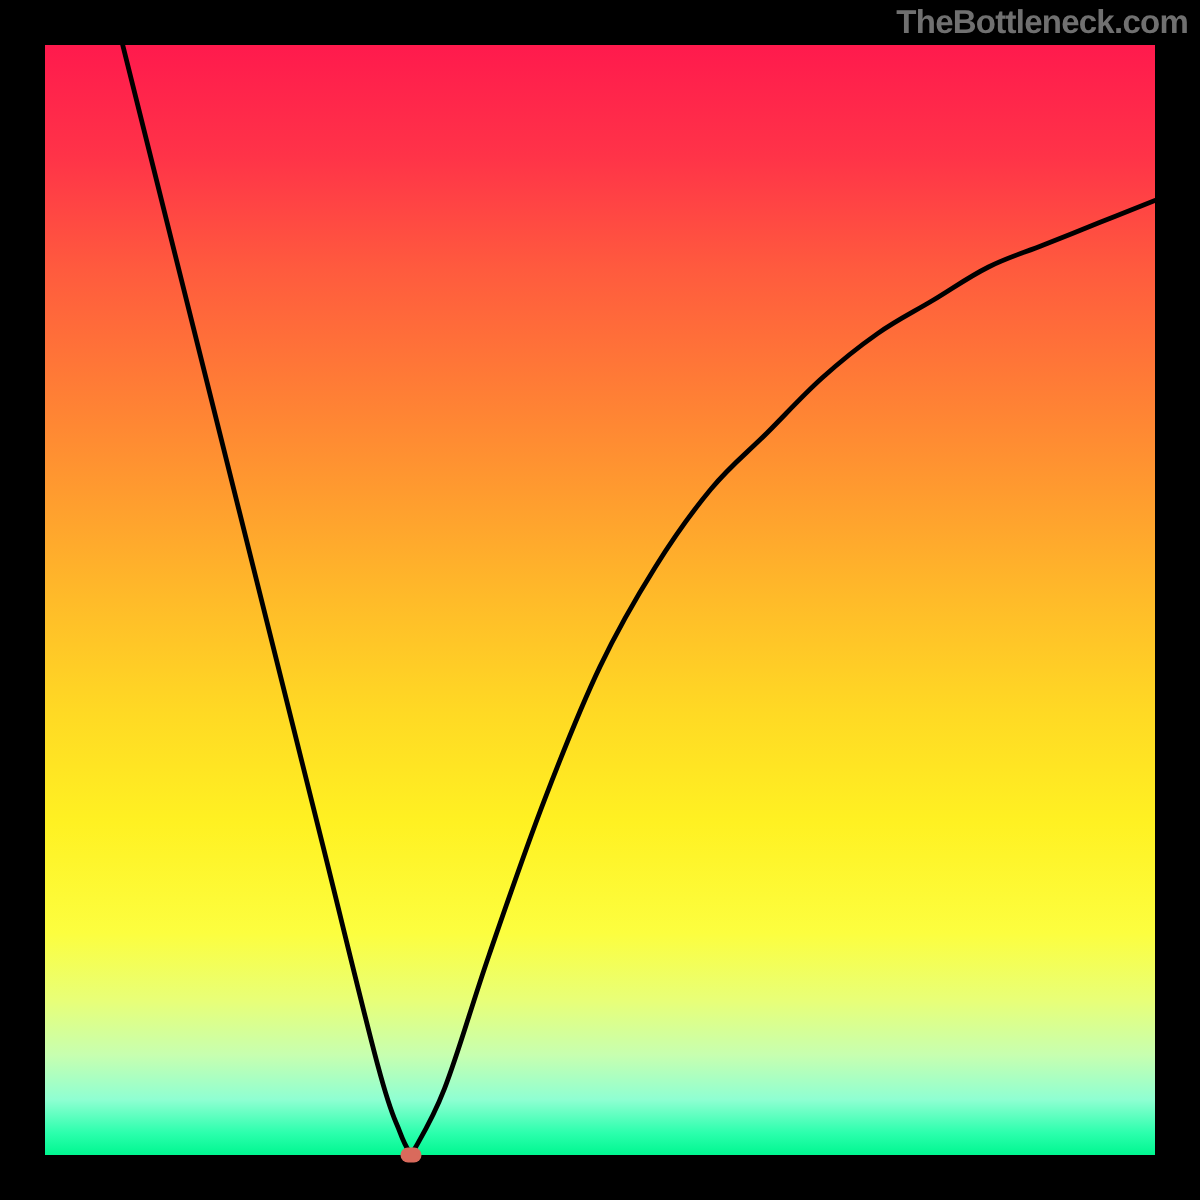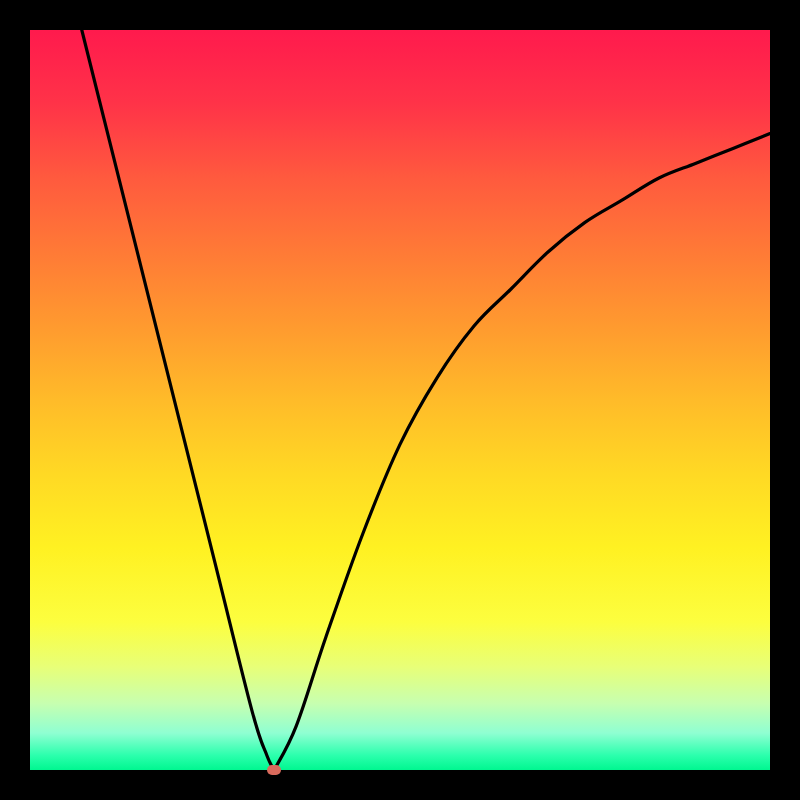--- a/index.html
+++ b/index.html
@@ -56,20 +56,21 @@
     background: #d96a5c;
     border-radius: 5px;
     transform: translate(-50%, -50%);
   }
 </style>
 </head>
 <body>
 
 <div class="frame">
 
+  <div class="watermark">TheBottleneck.com</div>
 
   <div class="plot-area">
     <svg class="curve" viewBox="0 0 740 740" preserveAspectRatio="none">
       <path id="left-path" fill="none" stroke="#000" stroke-width="3.2" stroke-linecap="round" d="M 51.800000000000004 0 C 55.79600000000001 15.983999999999991, 63.344 46.175999999999966, 74 88.79999999999995 C 84.656 131.42399999999995, 97.68 183.51999999999995, 111 236.79999999999995 C 124.32 290.08, 134.68 331.52, 148 384.8 C 161.32 438.08000000000004, 171.68 479.52, 185 532.8 C 198.32 586.0799999999999, 212.676 646.1679999999999, 222 680.8 C 231.324 715.432, 232.804 714.544, 236.8 725.2 C 240.79600000000002 735.8560000000001, 242.86800000000002 737.336, 244.20000000000002 740"></path>
       <path id="right-path" fill="none" stroke="#000" stroke-width="3.2" stroke-linecap="round" d="M 244.20000000000002 740 C 248.196 732.008, 257.07599999999996 719.576, 266.4 695.6 C 275.724 671.624, 284.012 641.432, 296 606.8 C 307.988 572.1679999999999, 319.68 537.832, 333 503.2 C 346.32 468.568, 356.68 442.37199999999996, 370 414.4 C 383.32 386.428, 393.68000000000006 369.11199999999997, 407.00000000000006 347.79999999999995 C 420.32000000000005 326.48799999999994, 430.68 311.984, 444 296 C 457.32 280.016, 467.68 272.32, 481 259 C 494.32 245.68, 504.68 233.988, 518 222 C 531.32 210.012, 541.68 201.724, 555 192.39999999999998 C 568.32 183.07599999999996, 578.68 178.19199999999992, 592 170.19999999999993 C 605.32 162.20799999999994, 615.68 154.65999999999997, 629 148 C 642.32 141.34000000000003, 652.68 138.52800000000005, 666 133.20000000000005 C 679.32 127.87200000000004, 689.68 123.72799999999998, 703 118.39999999999998 C 716.32 113.07199999999997, 733.34 106.26400000000001, 740 103.60000000000002"></path>
     </svg>
     <div id="marker" class="marker" style="left: 244.2px; top: 740px; background: rgb(217, 106, 92);"></div>
   </div>
 
 </div>

